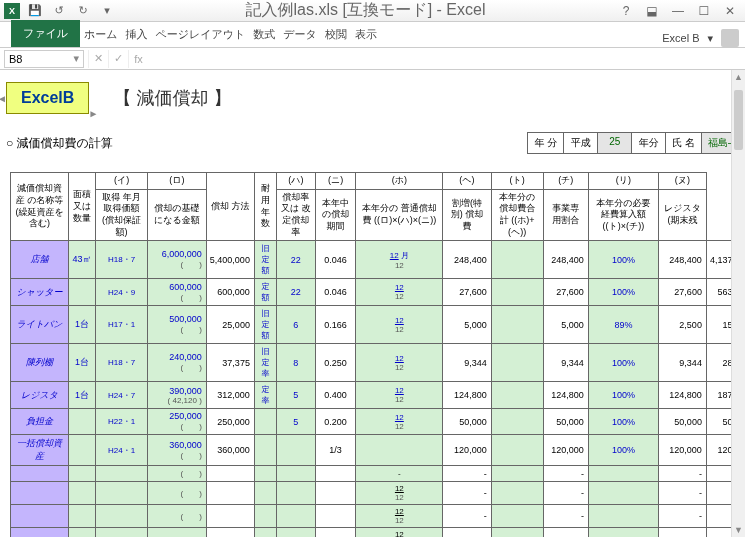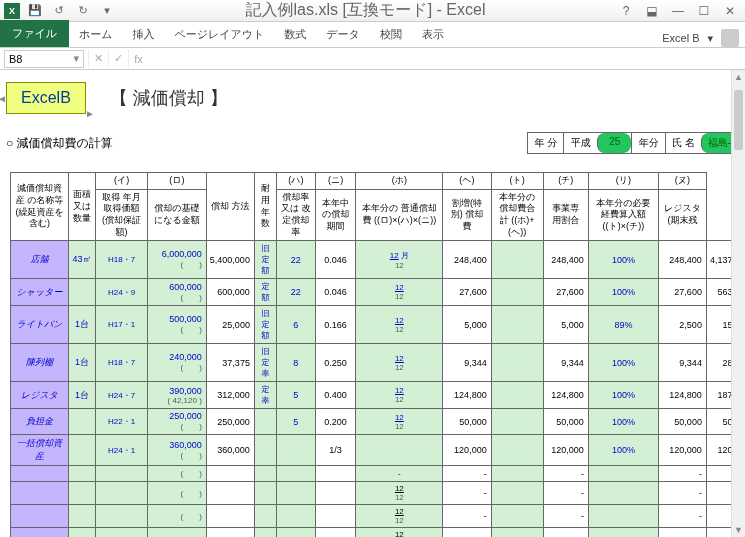--- a/index.html
+++ b/index.html
@@ -9,47 +9,47 @@
 .titlebar { height: 22px; background: linear-gradient(#fff,#f0f0f0); display: flex; align-items: center; border-bottom: 1px solid #ccc; }
 .titlebar .left { display: flex; align-items: center; gap: 6px; padding-left: 4px; }
 .excel-icon { width: 16px; height: 16px; background: #217346; color: #fff; font-size: 9px; font-weight: bold; display: flex; align-items: center; justify-content: center; }
 .qa-btn { width: 18px; height: 18px; display: flex; align-items: center; justify-content: center; color: #666; }
 .titlebar .center { flex: 1; text-align: center; color: #666; font-size: 16px; }
 .titlebar .right { display: flex; align-items: center; gap: 4px; padding-right: 4px; }
 .win-btn { width: 22px; height: 18px; display: flex; align-items: center; justify-content: center; color: #666; font-size: 12px; }
 
 
 .ribbon { height: 26px; background: #fff; display: flex; align-items: flex-end; border-bottom: 1px solid #ccc; }
-.ribbon-tab { padding: 5px 10px; font-size: 11px; color: #444; }
-.ribbon-tab.file { background: #217346; color: #fff; padding: 6px 12px; }
+.ribbon-tab { padding: 5px 4px; font-size: 11px; color: #444; }
+.ribbon-tab.file { background: #217346; color: #fff; padding: 6px 12px; margin-left: 11px; }
 .ribbon .spacer { flex: 1; }
 .user { display: flex; align-items: center; gap: 8px; padding-right: 6px; color: #444; }
 .avatar { width: 18px; height: 18px; background: #ccc; border-radius: 2px; }
 
 
 .fbar { height: 22px; display: flex; align-items: center; border-bottom: 1px solid #ccc; background: #fff; }
 .name-box { width: 80px; height: 18px; border: 1px solid #ccc; margin: 0 4px; padding: 0 4px; font-size: 11px; display: flex; align-items: center; justify-content: space-between; }
 .fbar-btn { width: 20px; height: 18px; display: flex; align-items: center; justify-content: center; color: #aaa; border-left: 1px solid #eee; }
 .fx { }
 .formula-input { flex: 1; height: 18px; border: none; padding: 0 6px; }
 
 
 .sheet { padding: 12px 0 0 6px; overflow: hidden; }
 .logo-row { display: flex; align-items: center; gap: 24px; margin-bottom: 18px; }
-.logo { background: #f0ff80; border: 1px solid #8a8a00; padding: 6px 14px; font-size: 16px; font-weight: normal; color: #003d99; position: relative; }
+.logo { background: #f0ff80; border: 1px solid #8a8a00; padding: 6px 14px; font-size: 16px; font-weight: bold; color: #003d99; position: relative; }
 .logo::before { content: '◄'; position: absolute; left: -10px; top: 50%; transform: translateY(-50%); color: #888; font-size: 10px; }
 .logo::after { content: '►'; position: absolute; right: -10px; bottom: -6px; color: #888; font-size: 10px; }
 .section-title { font-size: 18px; color: #333; }
 
 .subhead-row { display: flex; align-items: center; margin-bottom: 18px; }
 .subhead { font-size: 12px; flex: 1; }
 .meta-table { display: flex; border: 1px solid #666; }
 .meta-table .cell { border-left: 1px solid #666; padding: 3px 6px; font-size: 10px; text-align: center; min-width: 34px; }
 .meta-table .cell:first-child { border-left: none; }
-.meta-table .green { background: #22c55e; color: #006600; border-radius: 8px; }
+.meta-table .green { background: #e5e5e5; color: #006600; }
 
 
 .dtable { border-collapse: collapse; font-size: 9px; margin-left: 4px; }
 .dtable th, .dtable td { border: 1px solid #666; padding: 2px 3px; text-align: center; vertical-align: middle; }
 .dtable th { background: #fff; font-weight: normal; line-height: 1.3; }
 .dtable .hdr-tall { height: 58px; }
 .dtable .sub { font-size: 8px; color: #555; }
 .dtable td.name { background: #c4b5fd; color: #0000cc; width: 58px; font-style: italic; }
 .dtable td.g { background: #d4f0d4; }
 .dtable td.num { text-align: right; padding-right: 4px; }

